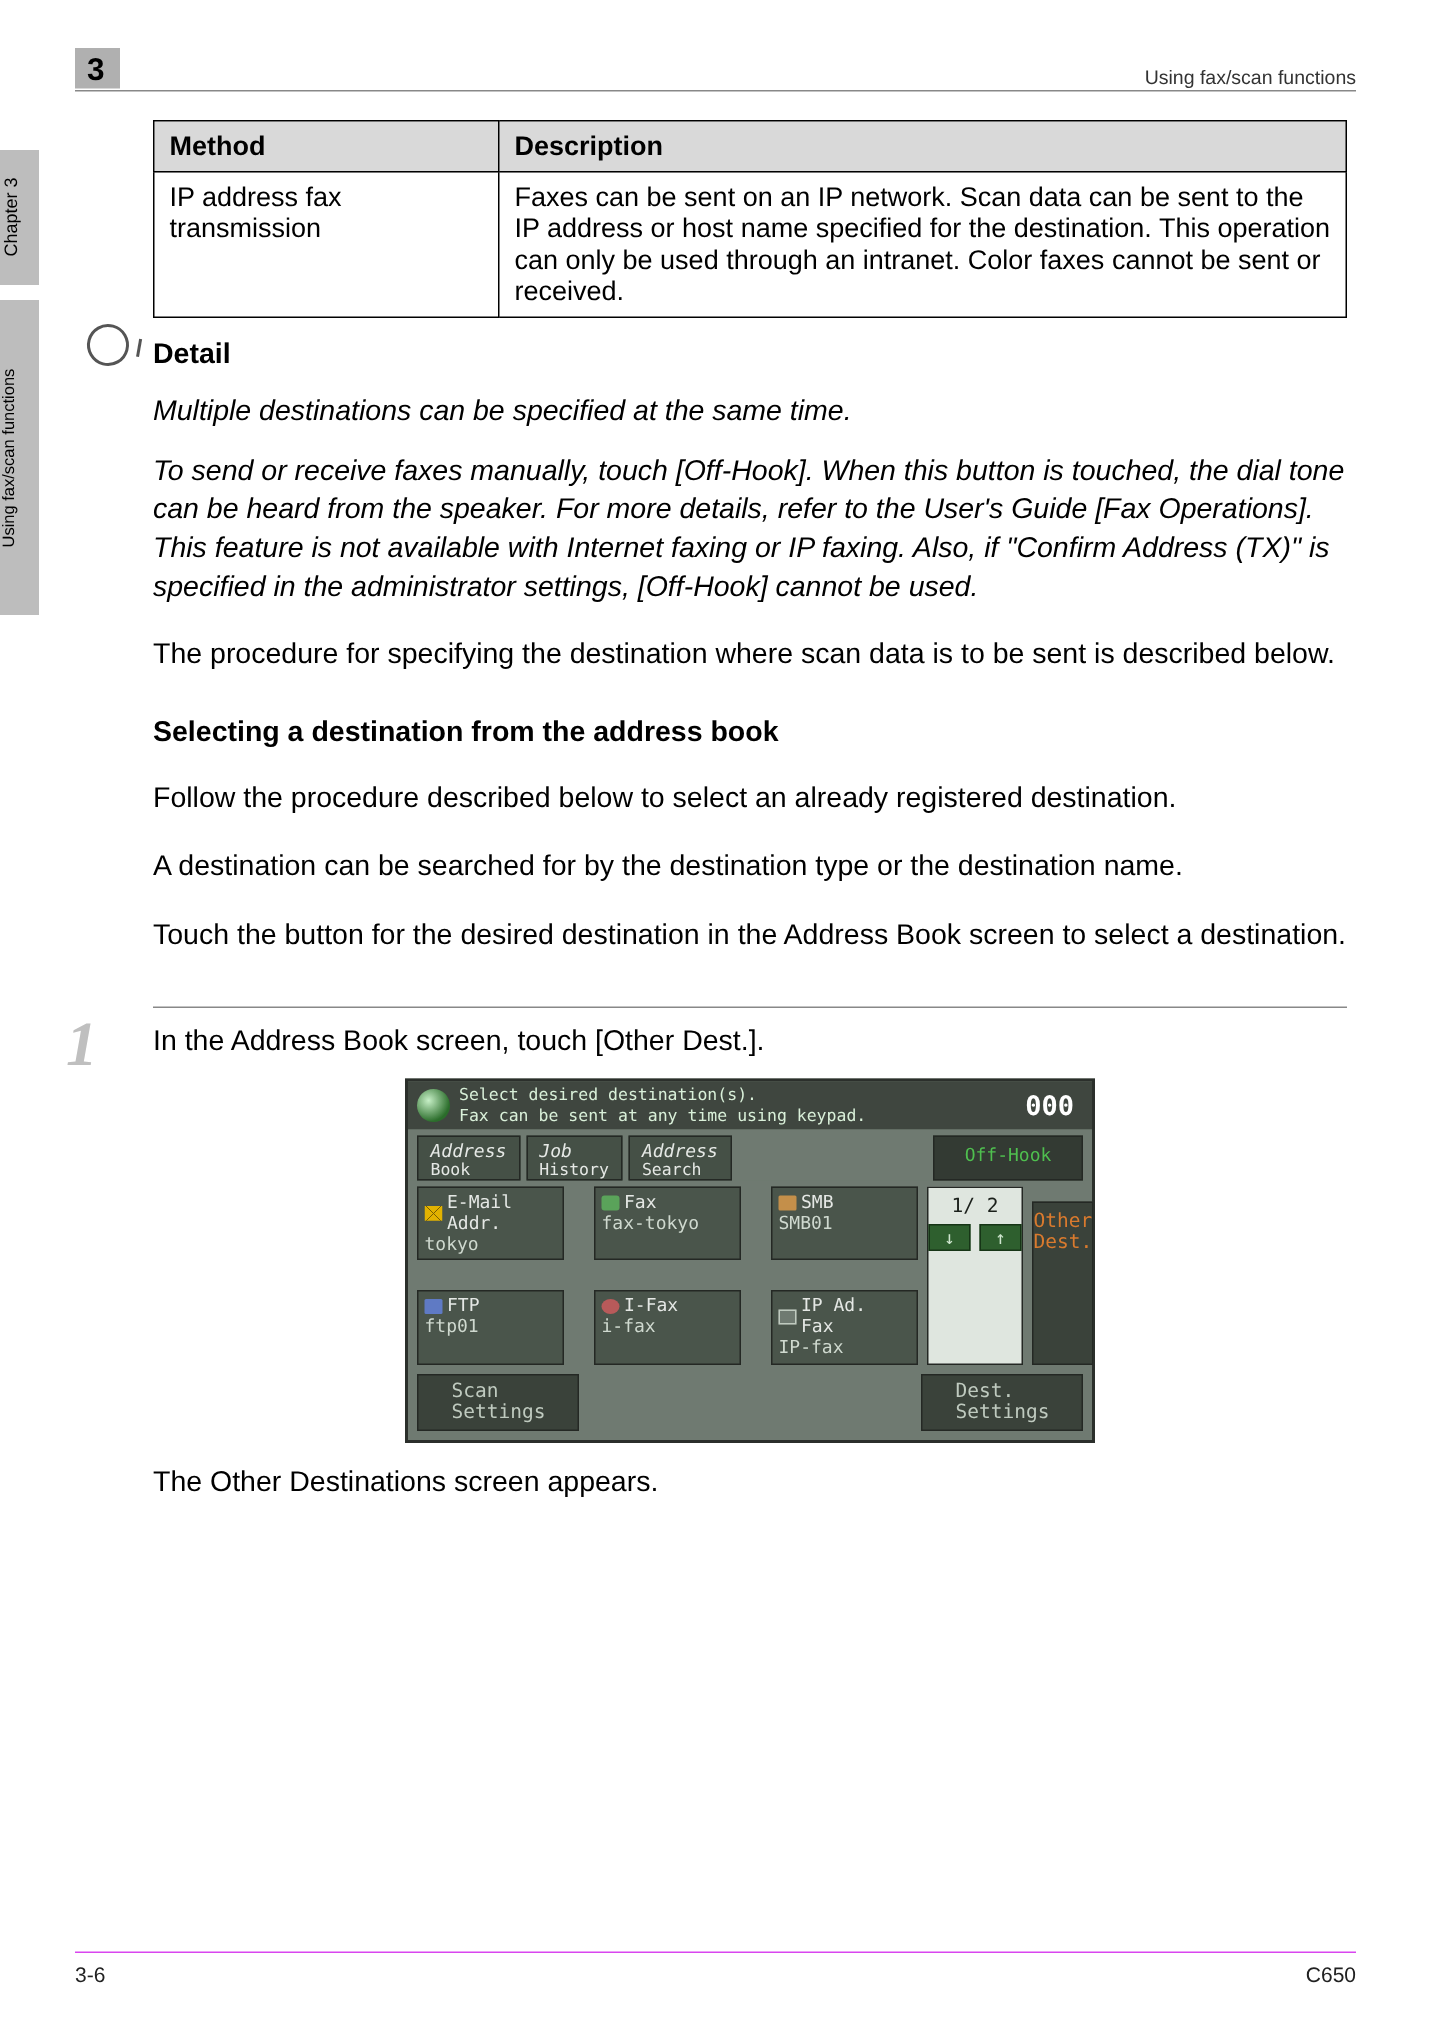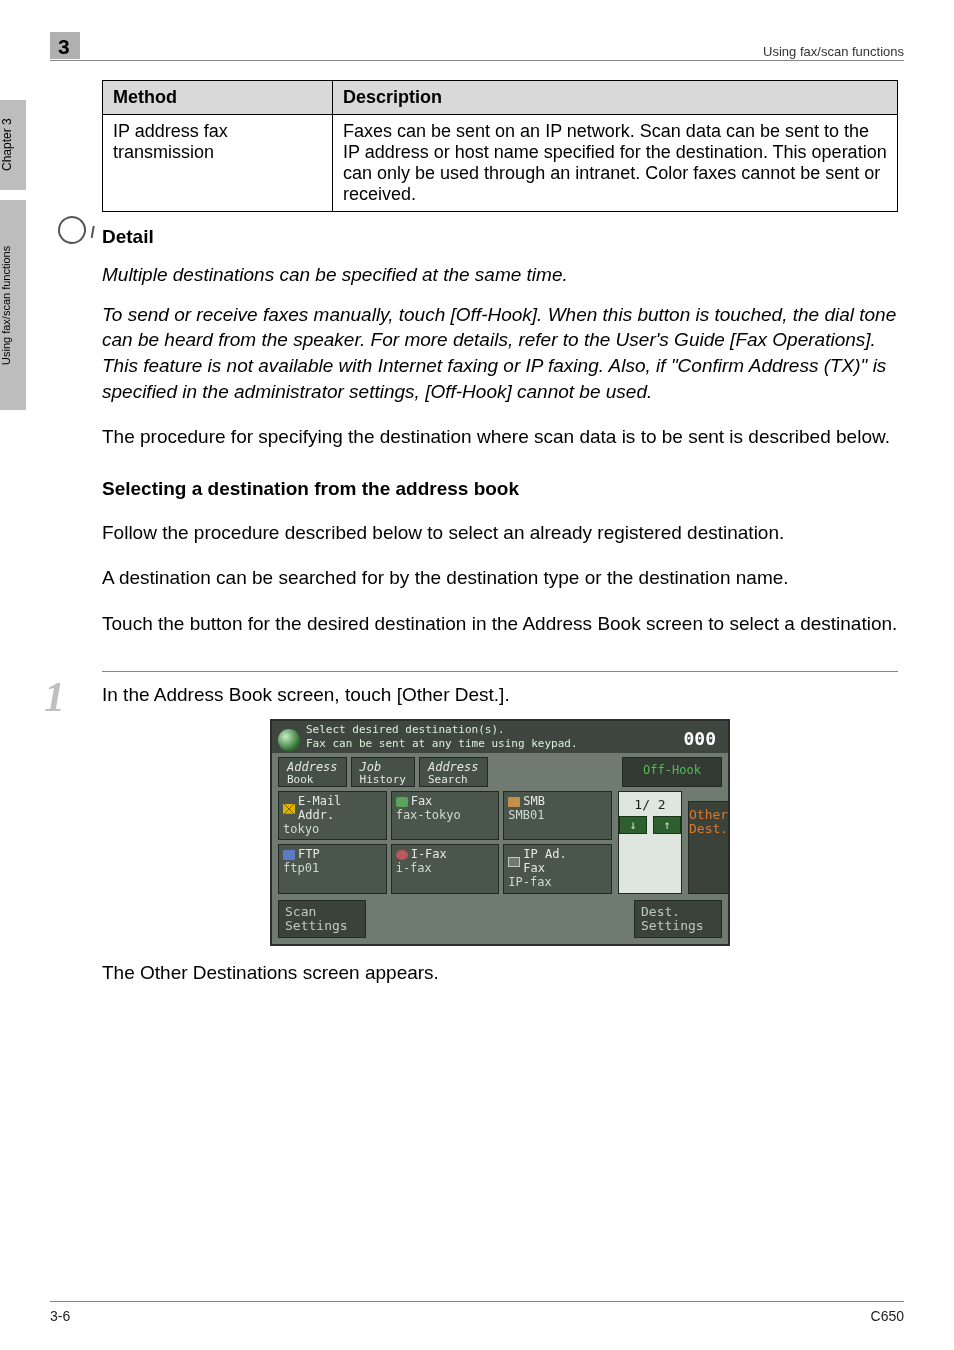--- a/index.html
+++ b/index.html
@@ -148,21 +148,21 @@
     margin: 12px auto 14px auto;
     width: 460px;
     background: #6f7a71;
     border: 2px solid #2b2f2b;
     font-family: "Lucida Console", monospace;
     font-size: 13px;
     color: #e5e8e5;
   }
   .device .hdr {
     display: flex;
-    align-items: flex-end;
+    align-items: center;
     padding: 2px 6px;
     background: #3f463f;
   }
   .device .hdr .orb {
     width: 22px; height: 22px;
     background: radial-gradient(circle at 35% 35%, #c6efc6, #2b6d2b 70%);
     border-radius: 50%;
     margin-right: 6px;
     flex: 0 0 auto;
   }
@@ -207,21 +207,21 @@
 
   .device .grid-area {
     display: flex;
     padding: 4px 6px 4px 6px;
     gap: 6px;
   }
   .device .dest-grid {
     flex: 1;
     display: grid;
     grid-template-columns: repeat(3, 1fr);
-    gap: 4px;
+    gap: 20px;
   }
   .device .dest {
     background: #4a554b;
     border: 1px solid #242824;
     padding: 3px 4px;
     min-height: 42px;
     font-size: 12px;
     line-height: 1.15;
     position: relative;
   }
@@ -273,25 +273,25 @@
   .device .bottom-row {
     display: flex;
     justify-content: space-between;
     padding: 2px 6px 6px 6px;
     gap: 6px;
   }
   .device .bottom-btn {
     background: #3a423a;
     border: 1px solid #242824;
     color: #bfcabf;
-    padding: 4px 6px;
+    padding: 4px 22px;
     font-size: 13px;
     line-height: 1.1;
     text-align: left;
-    width: 88px;
+    width: 108px;
   }
 
   
   .footer {
     position: absolute;
     bottom: 26px;
     left: 50px;
     right: 50px;
     border-top: 1px solid #d946ef;
     padding-top: 6px;

